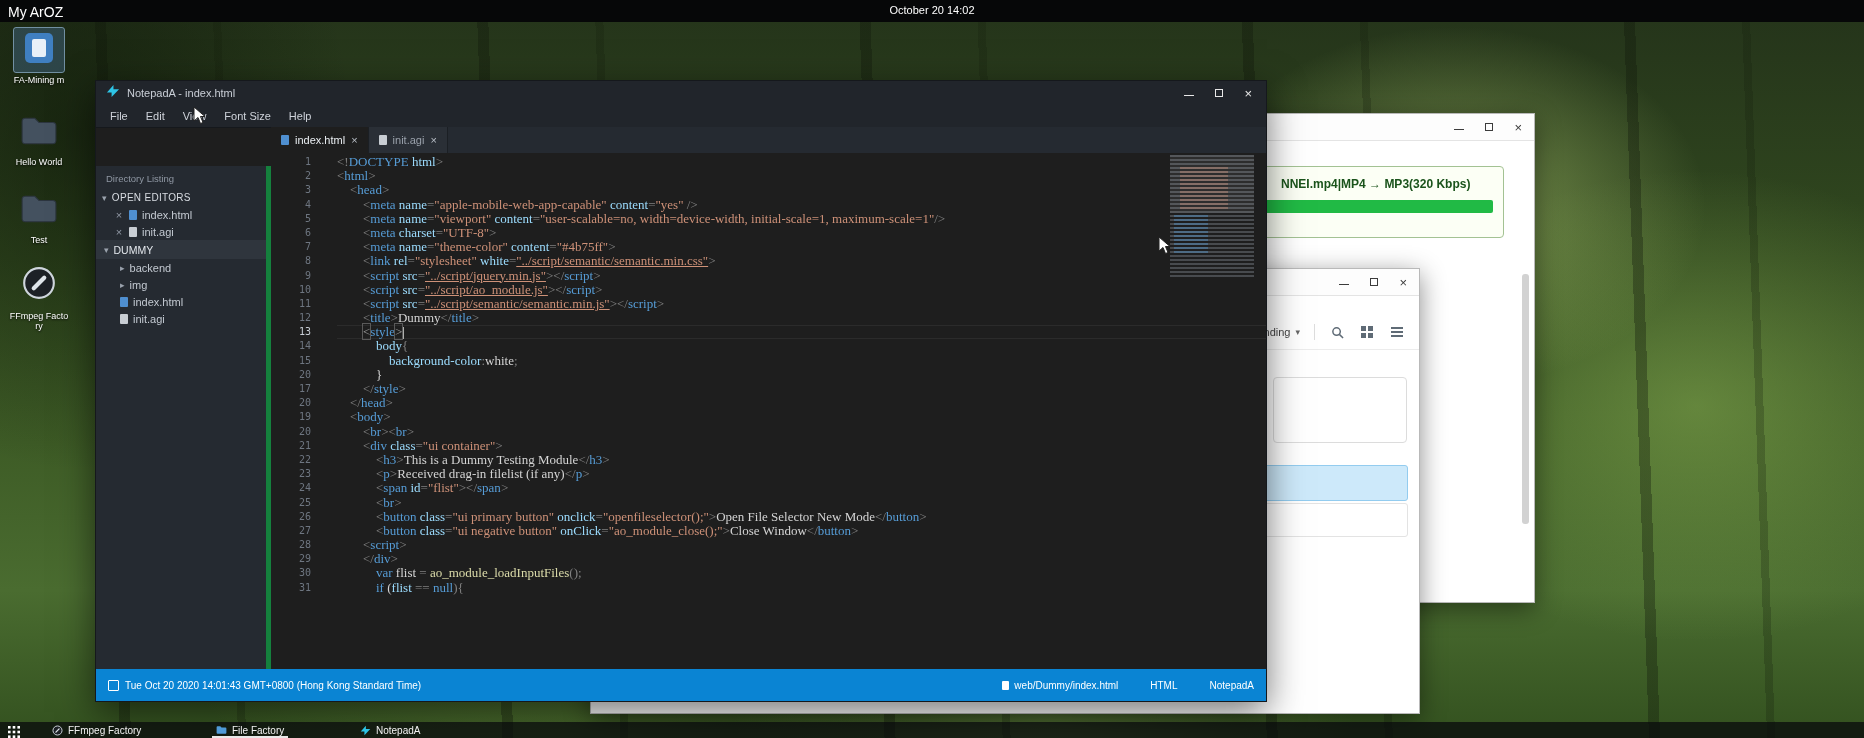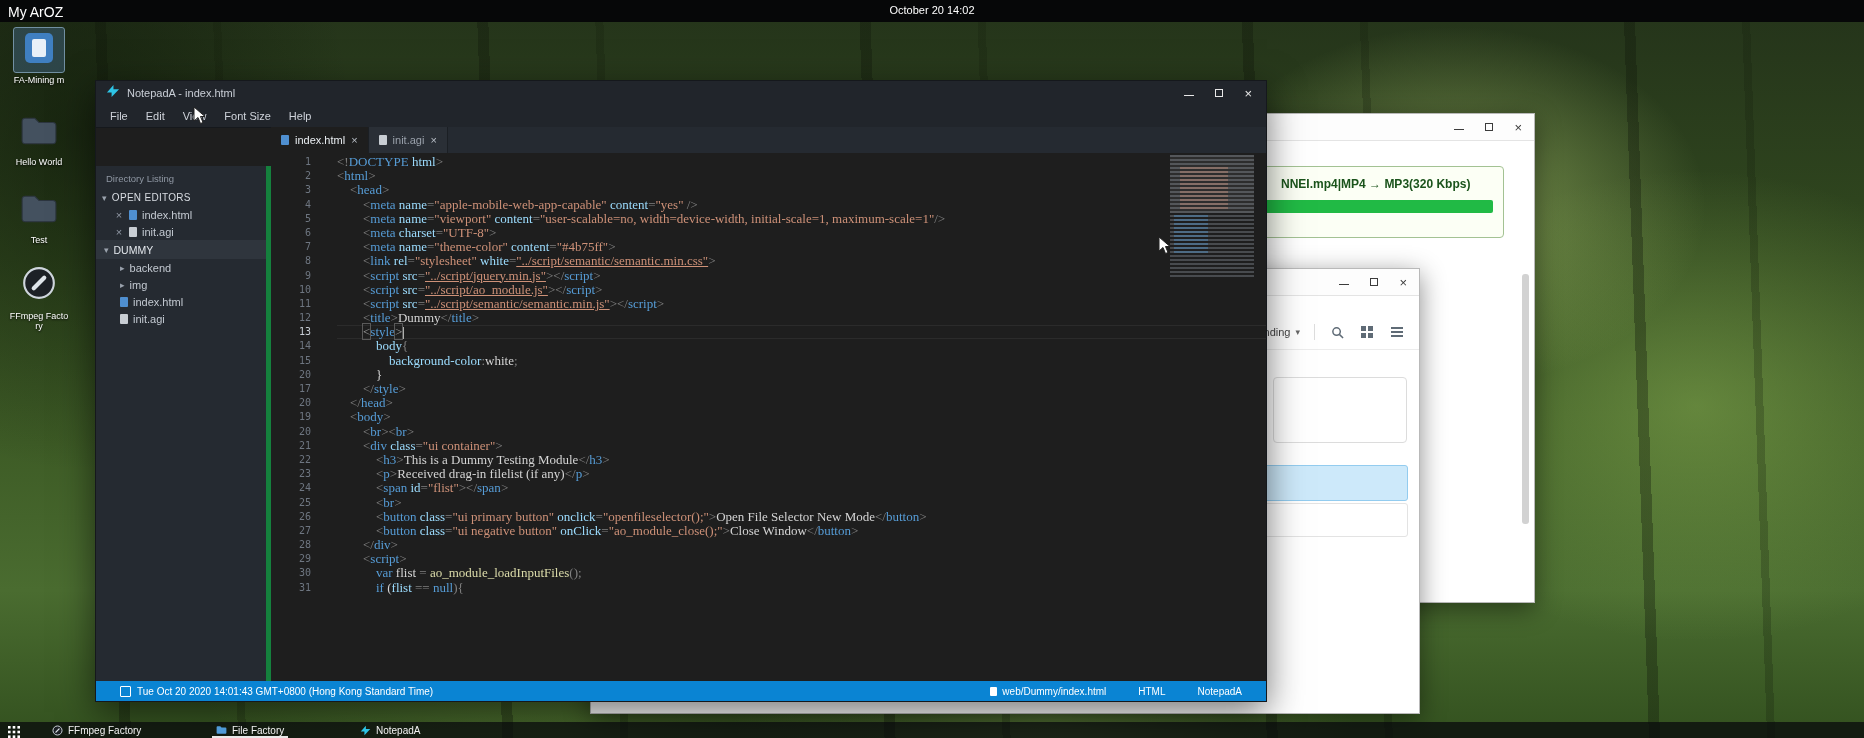--- a/index.html
+++ b/index.html
@@ -92,21 +92,21 @@
   .cl.cur{box-shadow:inset 0 1px 0 #2b2b2b, inset 0 -1px 0 #2b2b2b;}
   .tk-b{color:#569cd6;} .tk-lb{color:#9cdcfe;} .tk-o{color:#ce9178;}
   .tk-ou{color:#ce9178;text-decoration:underline;}
   .tk-w{color:#d4d4d4;} .tk-g{color:#808080;} .tk-k{color:#569cd6;} .tk-y{color:#dcdcaa;}
   .tk-gb{color:#9a9a9a;outline:1px solid #5a5a5a;}
   .tk-cr{display:inline-block;width:2px;height:12px;background:#aeafad;vertical-align:middle;}
   .minimap{position:absolute;top:2px;right:12px;width:84px;height:122px;background:repeating-linear-gradient(180deg, rgba(168,178,190,.30) 0 2px, transparent 2px 4px);}
   .mm-p1{position:absolute;left:10px;top:12px;width:48px;height:44px;background:repeating-linear-gradient(180deg, rgba(206,145,120,.40) 0 2px, transparent 2px 4px);}
   .mm-p2{position:absolute;left:4px;top:60px;width:34px;height:40px;background:repeating-linear-gradient(180deg, rgba(86,156,214,.40) 0 2px, transparent 2px 4px);}
   .mm-slider{position:absolute;left:0;right:0;top:0;height:58px;background:rgba(255,255,255,.07);}
-  .we-status{position:absolute;left:0;right:0;bottom:0;height:20px;background:#0a84d3;display:flex;align-items:center;gap:6px;padding:0 24px;font-size:10px;color:#fff;z-index:2;}
+  .we-status{position:absolute;left:0;right:0;bottom:0;height:32px;background:#0a84d3;display:flex;align-items:center;gap:6px;padding:0 12px;font-size:10px;color:#fff;z-index:2;}
   .st-ic{width:9px;height:9px;border:1px solid #fff;border-radius:1px;flex:0 0 9px;}
   .st-doc{width:7px;height:9px;background:#fff;border-radius:1px;flex:0 0 7px;}
   .st-right{margin-left:auto;display:flex;align-items:center;gap:32px;}
   .st-seg{display:flex;align-items:center;gap:5px;}
 
   
   #taskbar{position:absolute;left:0;right:0;bottom:0;height:16px;background:rgba(8,10,12,.74);z-index:5;}
   .tb-start{position:absolute;left:8px;top:2px;width:12px;height:12px;cursor:pointer;}
   .tb-item{position:absolute;top:0;height:16px;display:flex;align-items:center;gap:5px;font-size:10px;color:#f2f2f2;padding:0 4px;cursor:pointer;}
   .tb-item.active{box-shadow:inset 0 -2px 0 #e8e8e8;}
@@ -350,22 +350,22 @@
               <div class="cl"><span class="tk-w">    </span><span class="tk-g">&lt;/</span><span class="tk-b">head</span><span class="tk-g">&gt;</span></div>
               <div class="cl"><span class="tk-w">    </span><span class="tk-g">&lt;</span><span class="tk-b">body</span><span class="tk-g">&gt;</span></div>
               <div class="cl"><span class="tk-w">        </span><span class="tk-g">&lt;</span><span class="tk-b">br</span><span class="tk-g">&gt;&lt;</span><span class="tk-b">br</span><span class="tk-g">&gt;</span></div>
               <div class="cl"><span class="tk-w">        </span><span class="tk-g">&lt;</span><span class="tk-b">div</span><span class="tk-lb"> class</span><span class="tk-g">=</span><span class="tk-o">"ui container"</span><span class="tk-g">&gt;</span></div>
               <div class="cl"><span class="tk-w">            </span><span class="tk-g">&lt;</span><span class="tk-b">h3</span><span class="tk-g">&gt;</span><span class="tk-w">This is a Dummy Testing Module</span><span class="tk-g">&lt;/</span><span class="tk-b">h3</span><span class="tk-g">&gt;</span></div>
               <div class="cl"><span class="tk-w">            </span><span class="tk-g">&lt;</span><span class="tk-b">p</span><span class="tk-g">&gt;</span><span class="tk-w">Received drag-in filelist (if any)</span><span class="tk-g">&lt;/</span><span class="tk-b">p</span><span class="tk-g">&gt;</span></div>
               <div class="cl"><span class="tk-w">            </span><span class="tk-g">&lt;</span><span class="tk-b">span</span><span class="tk-lb"> id</span><span class="tk-g">=</span><span class="tk-o">"flist"</span><span class="tk-g">&gt;&lt;/</span><span class="tk-b">span</span><span class="tk-g">&gt;</span></div>
               <div class="cl"><span class="tk-w">            </span><span class="tk-g">&lt;</span><span class="tk-b">br</span><span class="tk-g">&gt;</span></div>
               <div class="cl"><span class="tk-w">            </span><span class="tk-g">&lt;</span><span class="tk-b">button</span><span class="tk-lb"> class</span><span class="tk-g">=</span><span class="tk-o">"ui primary button"</span><span class="tk-lb"> onclick</span><span class="tk-g">=</span><span class="tk-o">"openfileselector();"</span><span class="tk-g">&gt;</span><span class="tk-w">Open File Selector New Mode</span><span class="tk-g">&lt;/</span><span class="tk-b">button</span><span class="tk-g">&gt;</span></div>
               <div class="cl"><span class="tk-w">            </span><span class="tk-g">&lt;</span><span class="tk-b">button</span><span class="tk-lb"> class</span><span class="tk-g">=</span><span class="tk-o">"ui negative button"</span><span class="tk-lb"> onClick</span><span class="tk-g">=</span><span class="tk-o">"ao_module_close();"</span><span class="tk-g">&gt;</span><span class="tk-w">Close Window</span><span class="tk-g">&lt;/</span><span class="tk-b">button</span><span class="tk-g">&gt;</span></div>
+              <div class="cl"><span class="tk-w">        </span><span class="tk-g">&lt;</span><span class="tk-b">script</span><span class="tk-g">&gt;</span></div>
               <div class="cl"><span class="tk-w">        </span><span class="tk-g">&lt;/</span><span class="tk-b">div</span><span class="tk-g">&gt;</span></div>
-              <div class="cl"><span class="tk-w">        </span><span class="tk-g">&lt;</span><span class="tk-b">script</span><span class="tk-g">&gt;</span></div>
               <div class="cl"><span class="tk-w">            </span><span class="tk-k">var</span><span class="tk-w"> flist </span><span class="tk-g">=</span><span class="tk-w"> </span><span class="tk-y">ao_module_loadInputFiles</span><span class="tk-g">();</span></div>
               <div class="cl"><span class="tk-w">            </span><span class="tk-k">if</span><span class="tk-w"> (</span><span class="tk-lb">flist</span><span class="tk-w"> </span><span class="tk-g">==</span><span class="tk-w"> </span><span class="tk-k">null</span><span class="tk-g">){</span></div>
             </div>
           <div class="minimap">
             <div class="mm-slider"></div>
             <div class="mm-p1"></div>
             <div class="mm-p2"></div>
           </div>
         </div>
       </div>

